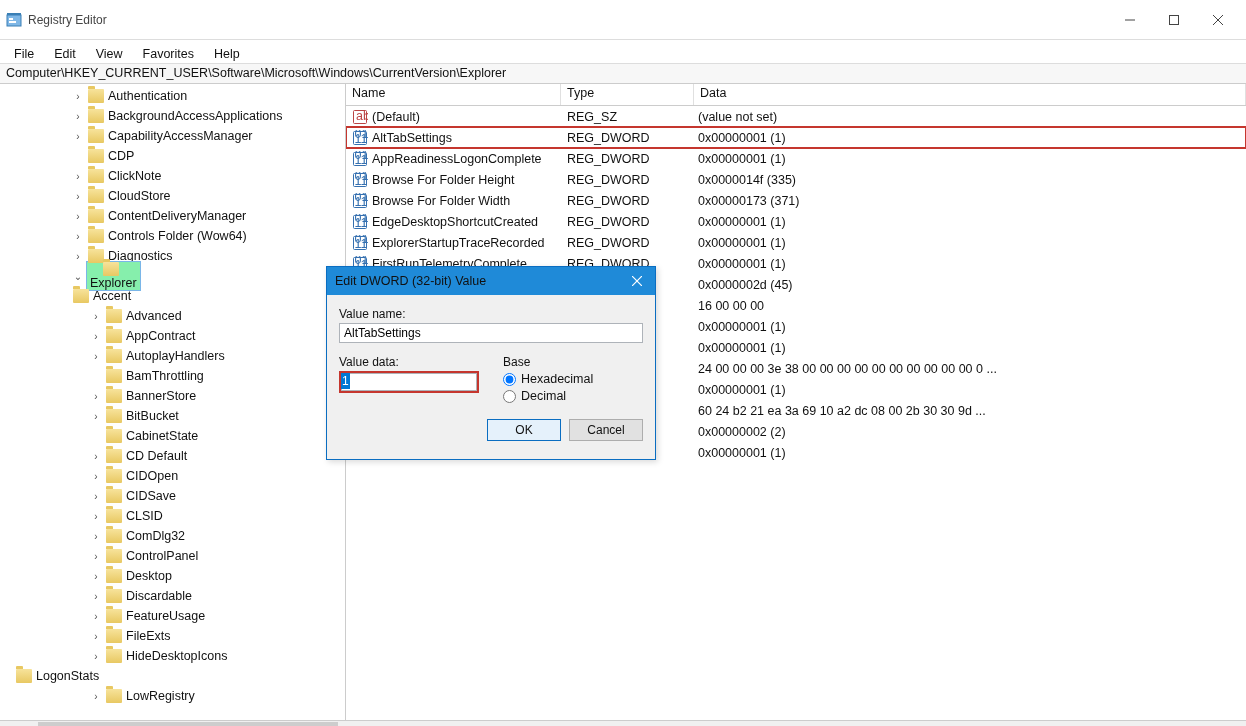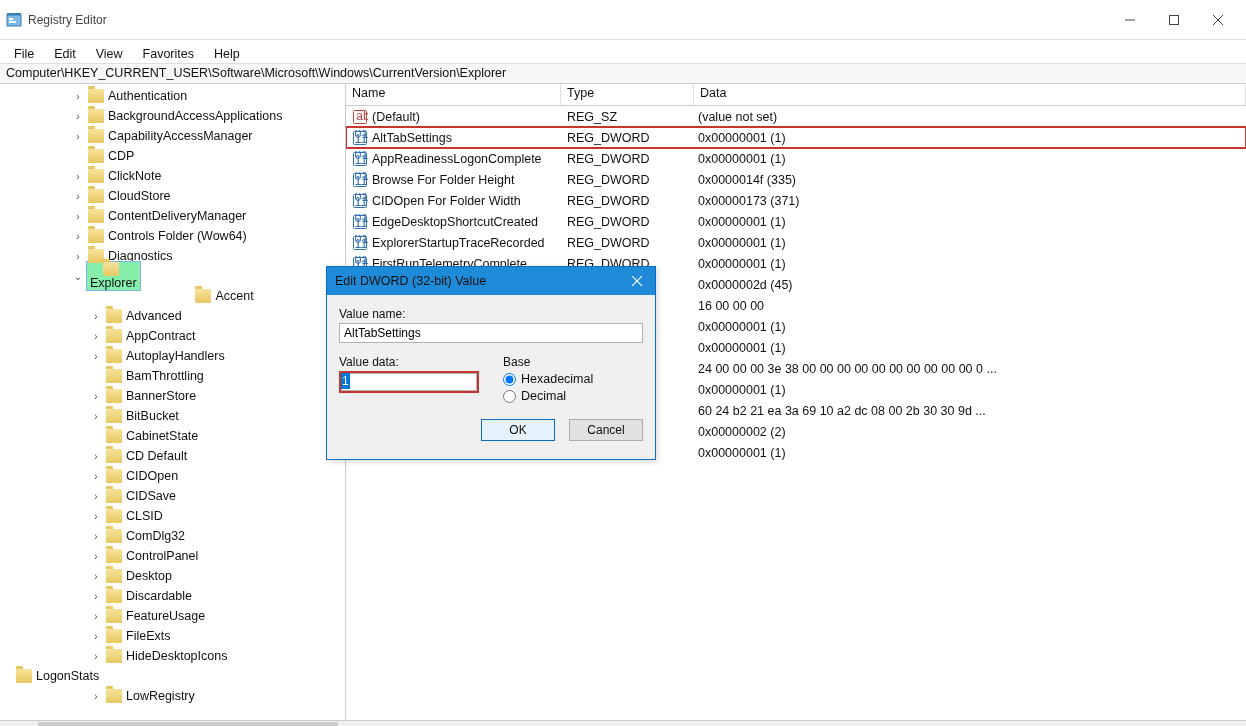--- a/index.html
+++ b/index.html
@@ -68,21 +68,21 @@
   .dlg-input { width: 100%; height: 20px; border: 1px solid #aeb3b9; background: #fff; padding: 1px 4px; font-size: 12px; }
   .dlg-input[disabled] { background: #fff; color:#000; }
   .dlg-row2 { display: flex; margin-top: 8px; gap: 24px; }
   .dlg-row2 .left { flex: 0 0 140px; }
   .dlg-value-wrap { border: 2px solid #c5362e; padding: 0; }
   .dlg-value-wrap .dlg-input { height: 18px; }
   .dlg-group { }
   .dlg-radio { display: flex; align-items: center; gap: 5px; font-size: 12px; margin-top: 3px; }
   .dlg-radio input { width: 13px; height: 13px; }
   .dlg-buttons { display: flex; gap: 8px; justify-content: flex-end; padding: 6px 12px 10px 12px; }
-  .dlg-btn { width: 74px; height: 22px; border: 1px solid #adadad; background: #e1e1e1; font-size: 12px; margin-left: 6px; }
+  .dlg-btn { width: 74px; height: 22px; border: 1px solid #adadad; background: #e1e1e1; font-size: 12px; }
   .dlg-btn.primary { border: 1.5px solid #0a6dc1; background: #e5f1fb; }
 
   .histitle-sel { background: #0078d4; color: #fff; }
 </style>
 </head>
 <body>
 
 <div class="titlebar">
   <span class="app-icon">
     <svg viewBox="0 0 16 16">
@@ -188,21 +188,21 @@
             <span class="label">Diagnostics</span>
           </span>
         </div>
         <div class="tree-row selected" style="padding-left: 72px;">
           <span class="exp">⌄</span>
           <span class="label-wrap">
             <span class="folder-icon"></span>
             <span class="label">Explorer</span>
           </span>
         </div>
-        <div class="tree-row" style="padding-left: 90px; justify-content: center;">
+        <div class="tree-row" style="padding-left: 57px;">
           <span class="exp"></span>
           <span class="label-wrap">
             <span class="folder-icon"></span>
             <span class="label">Accent</span>
           </span>
         </div>
         <div class="tree-row" style="padding-left: 90px;">
           <span class="exp">›</span>
           <span class="label-wrap">
             <span class="folder-icon"></span>
@@ -408,21 +408,21 @@
         </div>
         <div class="list-row">
           <div class="cell cell-name">
             <span class="val-icon">
               <svg viewBox="0 0 16 16">
                 <rect x="1.5" y="1.5" width="13" height="13" rx="1" fill="#fff" stroke="#3570b0"></rect>
                 <text x="2.5" y="8" font-size="5" fill="#3570b0" font-family="Arial">011</text>
                 <text x="2.5" y="13" font-size="5" fill="#3570b0" font-family="Arial">110</text>
               </svg>
             </span>
-            <span>CIDOpen For Folder Width</span>
+            <span>Browse For Folder Width</span>
           </div>
           <div class="cell cell-type">REG_DWORD</div>
           <div class="cell cell-data">0x00000173 (371)</div>
         </div>
         <div class="list-row">
           <div class="cell cell-name">
             <span class="val-icon">
               <svg viewBox="0 0 16 16">
                 <rect x="1.5" y="1.5" width="13" height="13" rx="1" fill="#fff" stroke="#3570b0"></rect>
                 <text x="2.5" y="8" font-size="5" fill="#3570b0" font-family="Arial">011</text>

